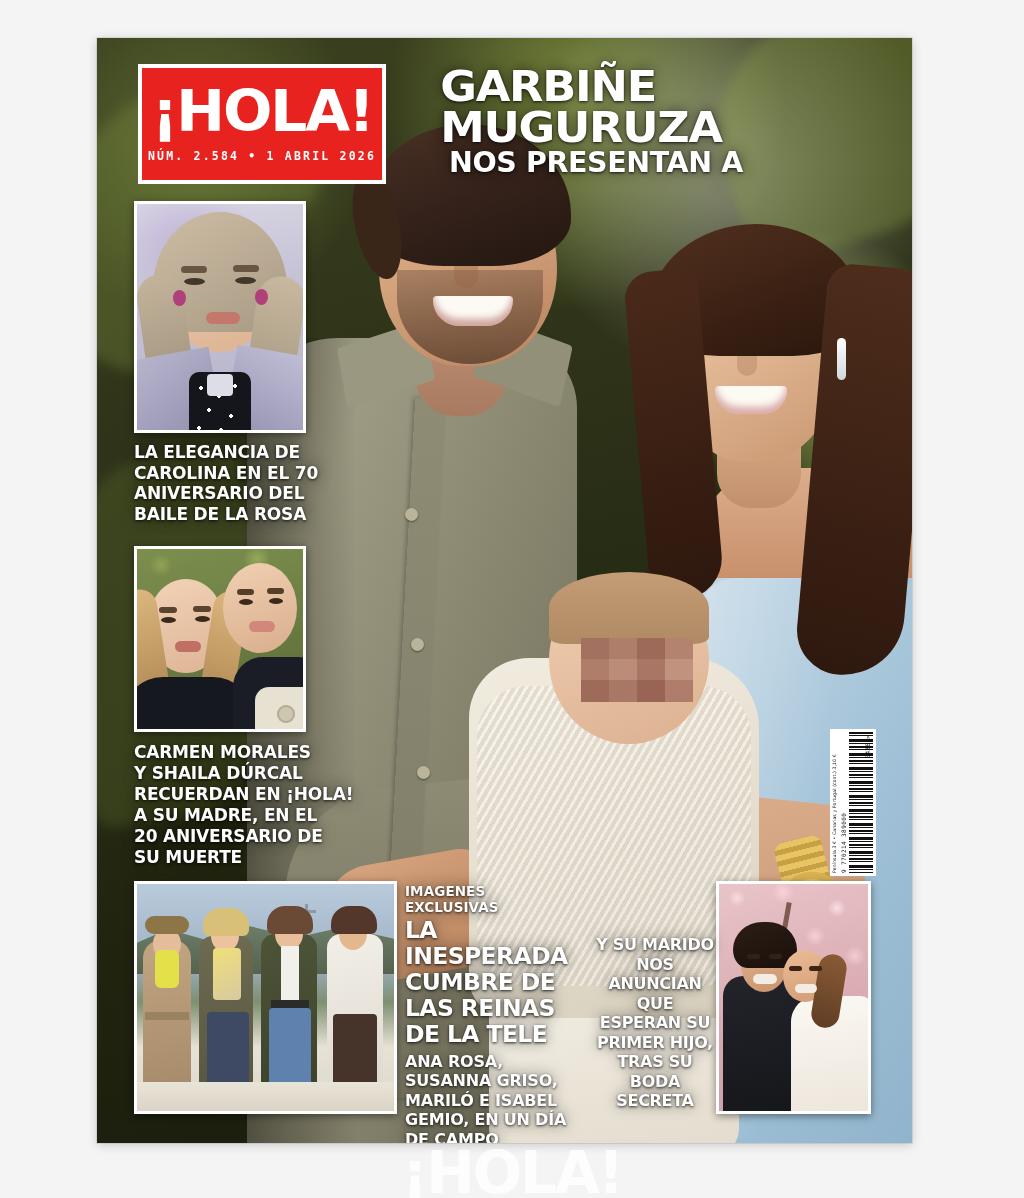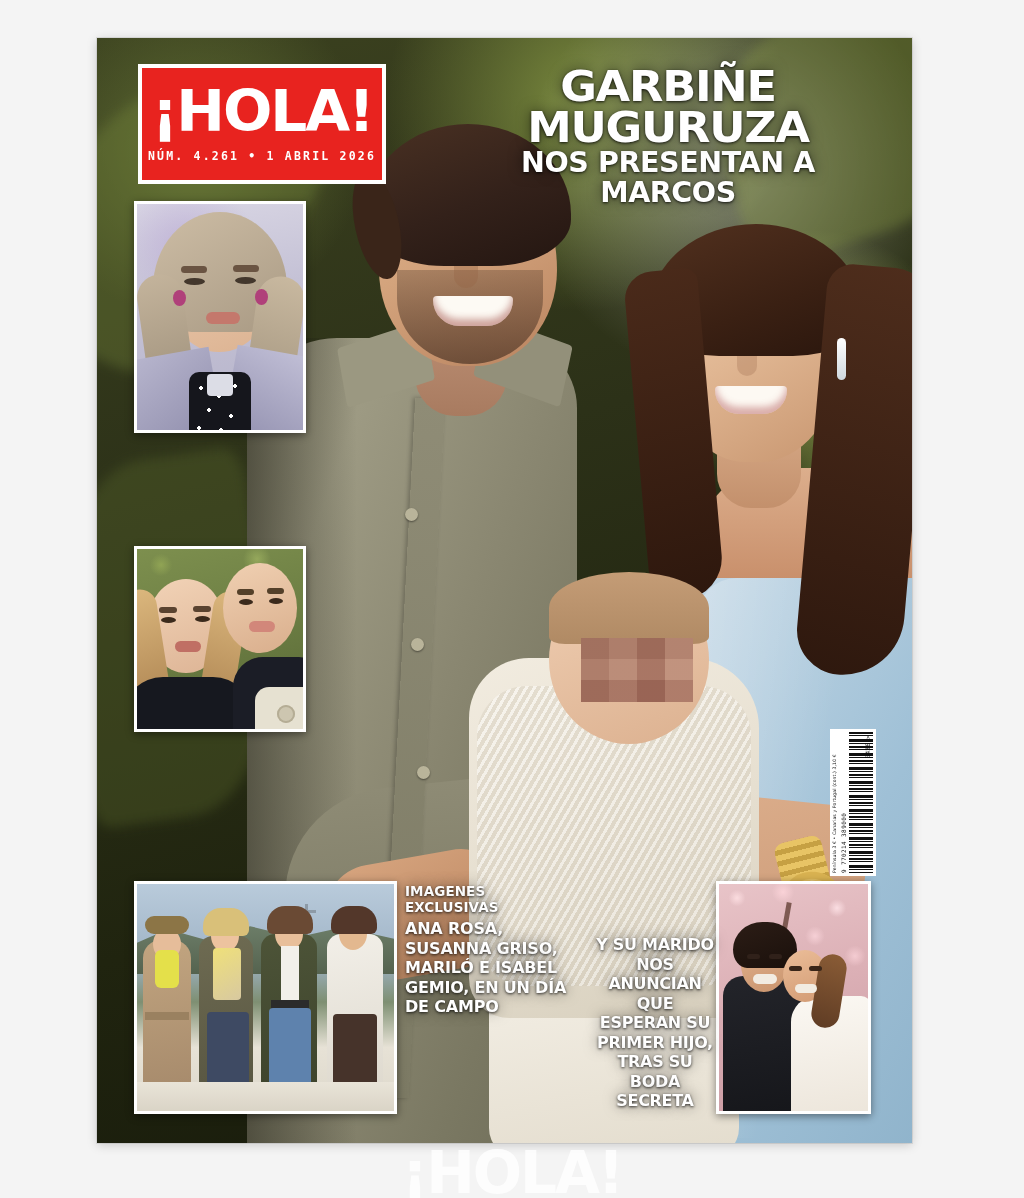--- a/index.html
+++ b/index.html
@@ -167,21 +167,21 @@
     font-style:normal;transform:scaleX(1.02);}
   .masthead-issue{color:#ffffff;font-family:"DejaVu Sans Mono", monospace;
     font-weight:700;font-size:11.5px;letter-spacing:2.2px;margin-top:11px;}
 
   
   .ct{position:absolute;color:#ffffff;font-family:"DejaVu Sans", sans-serif;
     font-weight:900;text-transform:uppercase;
     text-shadow:0 1px 3px rgba(0,0,0,.80), 0 0 14px rgba(0,0,0,.55);}
 
   
-  #headline{left:352px;top:28px;width:438px;text-align:center;}
+  #headline{left:352px;top:28px;width:438px;}
   #headline .l1{font-size:43px;line-height:.95;letter-spacing:-1.2px;
     transform:scaleX(1.04);transform-origin:center;}
   #headline .l2{font-size:28.5px;line-height:1.06;letter-spacing:-.4px;margin-top:4px;}
   #headline .l3{font-size:28.5px;line-height:1.06;letter-spacing:-.4px;}
   #headline .l4{font-size:28.5px;line-height:1.06;letter-spacing:-.4px;}
   #headline .l5{font-size:28.5px;line-height:1.06;letter-spacing:-.4px;}
   #headline .sub{font-size:15px;line-height:1.30;letter-spacing:.3px;margin-top:8px;}
 
   
   .inset{position:absolute;border:3px solid #ffffff;overflow:hidden;
@@ -294,27 +294,26 @@
       <div class="baby-foot"></div>
       <div class="baby-body"></div>
       <div class="baby-knit"></div>
       <div class="baby-head"></div>
       <div class="baby-hair"></div>
       <div class="baby-pixel"></div>
     </div>
 
     <div class="masthead">
       <div class="masthead-word">¡HOLA!</div>
-      <div class="masthead-issue">NÚM. 4.261  •  1 ABRIL 2026</div>
+      <div class="masthead-issue">NÚM. 2.584  •  1 ABRIL 2026</div>
     </div>
 
     <div class="ct" id="headline">
       <div class="l1">GARBIÑE MUGURUZA</div>
       <div class="l3">NOS PRESENTAN A</div>
-      <div class="l5">MARCOS</div>
     </div>
 
     <div class="inset" id="inset-carolina">
       <div class="ph" style="background:linear-gradient(170deg,#d9d6e4 0%,#c5c2d6 40%,#b4b2c8 100%);">
         <i style="left:0;top:0;width:100%;height:100%;background:radial-gradient(ellipse 60% 40% at 30% 18%,rgba(180,160,210,.55),transparent 70%);"></i>
         <i style="left:28px;top:20px;width:108px;height:128px;border-radius:50%;background:linear-gradient(160deg,#efd0b5,#dcb392);"></i>
         <i style="left:16px;top:8px;width:134px;height:120px;border-radius:52% 52% 30% 30%/66% 66% 34% 34%;background:linear-gradient(150deg,#cdbda5,#a99a84);"></i>
         <i style="left:6px;top:70px;width:46px;height:130px;border-radius:30px;background:linear-gradient(170deg,#c4b49c,#9c8e79);transform:rotate(-8deg);"></i>
         <i style="left:114px;top:72px;width:48px;height:132px;border-radius:30px;background:linear-gradient(190deg,#c9b9a0,#a1937d);transform:rotate(8deg);"></i>
         <i style="left:44px;top:62px;width:26px;height:7px;border-radius:4px;background:#6a5442;"></i>
@@ -331,20 +330,21 @@
            radial-gradient(circle 2px at 8px 8px,#fff 99%,transparent),
            radial-gradient(circle 2px at 26px 16px,#fff 99%,transparent),
            radial-gradient(circle 2px at 42px 6px,#fff 99%,transparent),
            radial-gradient(circle 2px at 16px 30px,#fff 99%,transparent),
            radial-gradient(circle 2px at 38px 36px,#fff 99%,transparent),
            radial-gradient(circle 2px at 6px 48px,#fff 99%,transparent),
            radial-gradient(circle 2px at 28px 50px,#fff 99%,transparent);"></i>
         <i style="left:70px;top:170px;width:26px;height:22px;background:#dcdde6;border-radius:4px;"></i>
       </div>
     </div>
+    <div class="ct" id="cap-carolina">LA ELEGANCIA DE CAROLINA EN EL 70 ANIVERSARIO DEL BAILE DE LA ROSA</div>
 
     <div class="inset" id="inset-sisters">
       <div class="ph" style="background:linear-gradient(165deg,#7d8f4e 0%,#6d7f44 45%,#566534 100%);">
         <i style="left:0;top:0;width:100%;height:100%;background:
           radial-gradient(circle 16px at 24px 16px,rgba(160,180,90,.6),transparent 70%),
           radial-gradient(circle 20px at 120px 10px,rgba(180,200,110,.5),transparent 70%),
           radial-gradient(circle 14px at 150px 60px,rgba(150,170,85,.55),transparent 70%);"></i>
         <i style="left:10px;top:30px;width:78px;height:94px;border-radius:50%;background:linear-gradient(160deg,#f2d3b7,#ddb495);"></i>
         <i style="left:-2px;top:18px;width:100px;height:150px;border-radius:46% 46% 30% 30%/54% 54% 46% 46%;background:linear-gradient(160deg,#dcb87e,#b99260);z-index:-1;"></i>
         <i style="left:-8px;top:40px;width:34px;height:112px;border-radius:24px;background:linear-gradient(170deg,#dcb87e,#b08754);transform:rotate(-9deg);"></i>
@@ -360,20 +360,28 @@
         <i style="left:130px;top:39px;width:17px;height:6px;border-radius:3px;background:#544029;"></i>
         <i style="left:102px;top:50px;width:14px;height:6px;border-radius:50%;background:#3b2a1c;"></i>
         <i style="left:132px;top:49px;width:14px;height:6px;border-radius:50%;background:#3b2a1c;"></i>
         <i style="left:112px;top:72px;width:26px;height:11px;border-radius:7px;background:#d2877a;"></i>
         <i style="left:-14px;top:128px;width:130px;height:64px;border-radius:40px 40px 0 0;background:#16181f;"></i>
         <i style="left:96px;top:108px;width:86px;height:84px;border-radius:30px 20px 0 0;background:#1b1d26;"></i>
         <i style="left:118px;top:138px;width:64px;height:56px;background:#e6e1d1;border-radius:14px 4px 0 0;"></i>
         <i style="left:140px;top:156px;width:18px;height:18px;border-radius:50%;background:#cdc6b0;box-shadow:inset 0 0 0 2px #b5ad95;"></i>
       </div>
     </div>
+    <div class="ct" id="cap-morales">
+      <div>CARMEN MORALES</div>
+      <div>Y SHAILA DÚRCAL</div>
+      <div><span>RECUERDAN EN </span><span class="hola">¡HOLA!</span></div>
+      <div>A SU MADRE, EN EL</div>
+      <div>20 ANIVERSARIO DE</div>
+      <div>SU MUERTE</div>
+    </div>
 
     <div class="inset" id="inset-queens">
       <div class="ph" style="background:linear-gradient(180deg,#b9cbdb 0%,#9fb3c6 34%,#7e8f72 52%,#e7e2d6 72%,#dcd7ca 100%);">
         <i style="left:0;top:38px;width:100%;height:52px;background:linear-gradient(180deg,#6e7f6a,#55634f);clip-path:polygon(0 40%,12% 14%,28% 36%,44% 8%,62% 30%,80% 10%,100% 32%,100% 100%,0 100%);"></i>
         <i style="left:168px;top:20px;width:3px;height:42px;background:#8d9aa6;"></i>
         <i style="left:160px;top:26px;width:19px;height:3px;background:#8d9aa6;"></i>
         <i style="left:6px;top:56px;width:48px;height:164px;background:linear-gradient(170deg,#c2a580,#a4886a);border-radius:18px 18px 4px 4px;"></i>
         <i style="left:16px;top:44px;width:28px;height:32px;border-radius:50%;background:#e6bd9a;"></i>
         <i style="left:8px;top:32px;width:44px;height:18px;border-radius:12px;background:#8c7546;"></i>
         <i style="left:18px;top:66px;width:24px;height:38px;background:#e4e04a;border-radius:6px;"></i>
@@ -391,20 +399,21 @@
         <i style="left:132px;top:124px;width:42px;height:96px;background:#5e82ad;border-radius:4px;"></i>
         <i style="left:190px;top:50px;width:56px;height:164px;background:linear-gradient(170deg,#f2efe8,#ddd8cd);border-radius:14px 14px 4px 4px;"></i>
         <i style="left:202px;top:34px;width:28px;height:32px;border-radius:50%;background:#e3b88f;"></i>
         <i style="left:194px;top:22px;width:46px;height:28px;border-radius:18px 18px 6px 6px;background:#53372a;"></i>
         <i style="left:196px;top:130px;width:44px;height:88px;background:#46332a;border-radius:4px;"></i>
         <i style="left:0;top:198px;width:100%;height:36px;background:linear-gradient(180deg,#e9e4d8,#d6d0c2);"></i>
       </div>
     </div>
     <div class="ct" id="cap-queens">
       <div class="kicker">IMAGENES EXCLUSIVAS</div>
+      <div class="big">LA INESPERADA CUMBRE DE LAS REINAS DE LA TELE</div>
       <div class="small">ANA ROSA, SUSANNA GRISO, MARILÓ E ISABEL GEMIO, EN UN DÍA DE CAMPO</div>
     </div>
 
     <div class="inset" id="inset-couple">
       <div class="ph" style="background:linear-gradient(165deg,#e8c4c8 0%,#dcb0b6 45%,#c99aa2 100%);">
         <i style="left:0;top:0;width:100%;height:100%;background:
           radial-gradient(circle 12px at 18px 14px,rgba(255,225,228,.85),transparent 70%),
           radial-gradient(circle 16px at 64px 8px,rgba(255,215,220,.8),transparent 70%),
           radial-gradient(circle 13px at 118px 24px,rgba(255,228,232,.85),transparent 70%),
           radial-gradient(circle 15px at 136px 72px,rgba(250,210,216,.8),transparent 70%),

